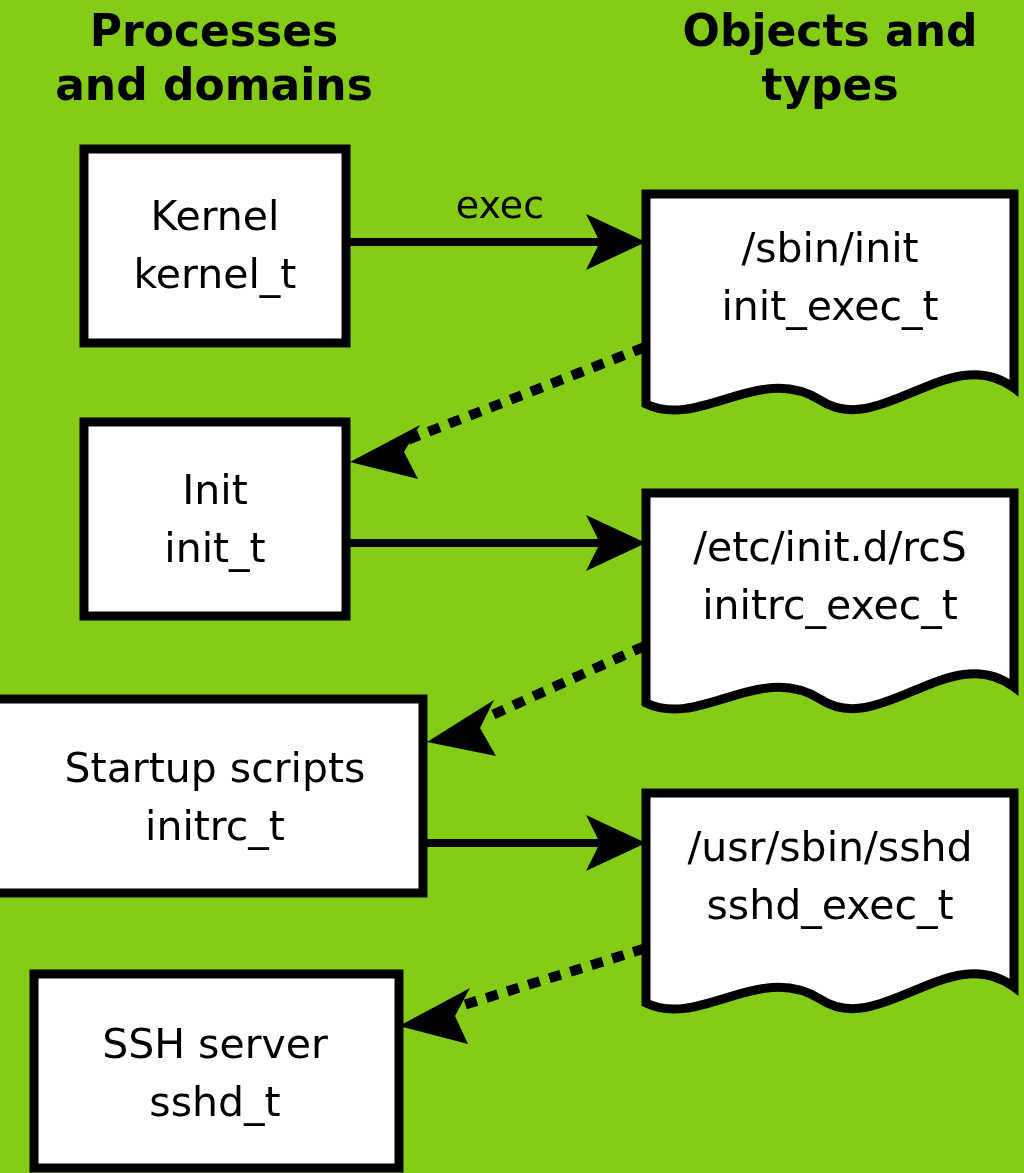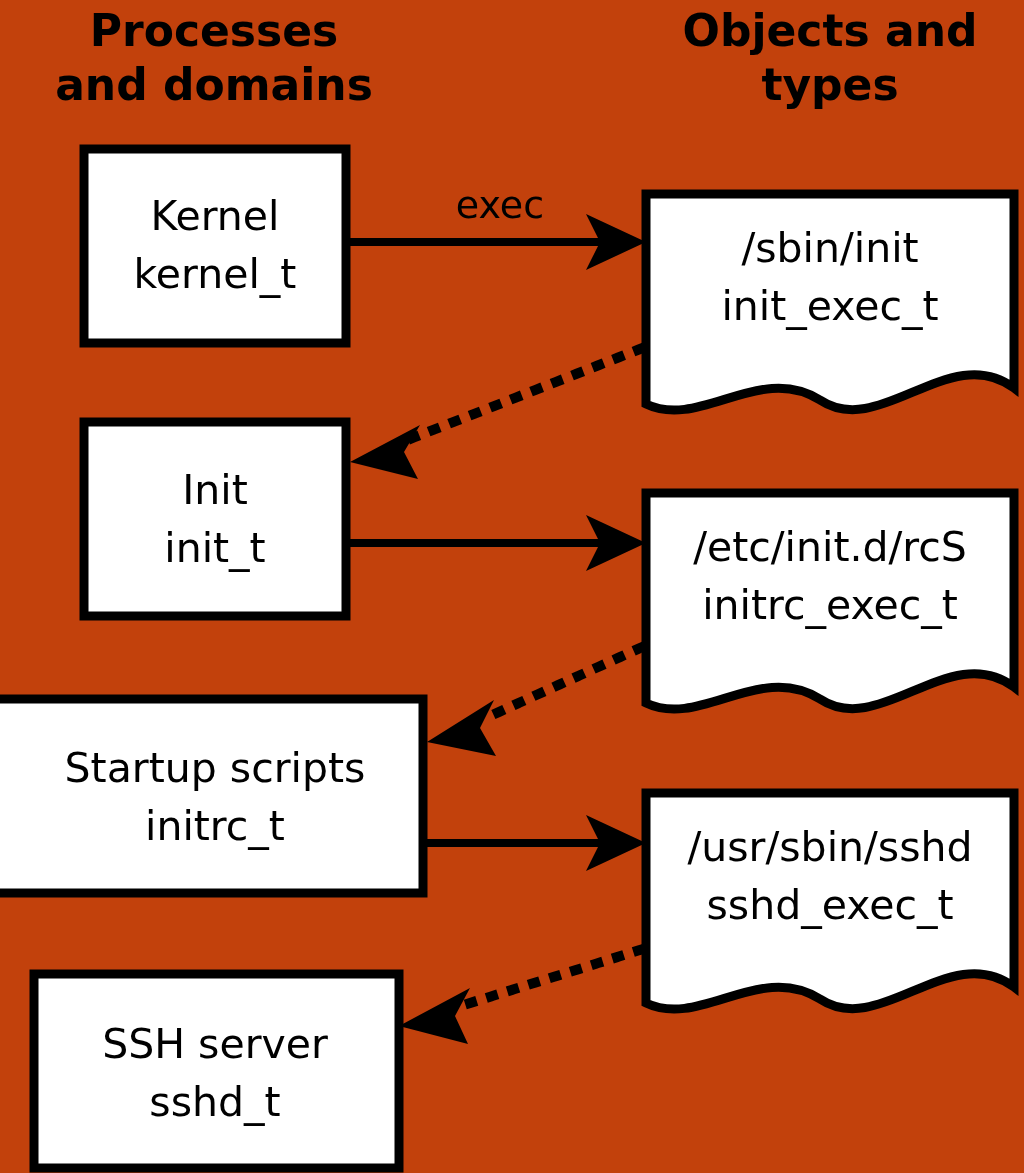--- a/index.html
+++ b/index.html
@@ -10,21 +10,21 @@
   body {
     width: 1024px;
     height: 1173px;
     font-family: "DejaVu Sans", sans-serif;
     overflow: hidden;
   }
   #diagram-root {
     position: relative;
     width: 1024px;
     height: 1173px;
-    background: #c2410c;
+    background: #84cc16;
   }
   svg.diagram {
     display: block;
     width: 1024px;
     height: 1173px;
   }
   .col-heading {
     font-family: "DejaVu Sans", sans-serif;
     font-weight: bold;
     font-size: 44px;

